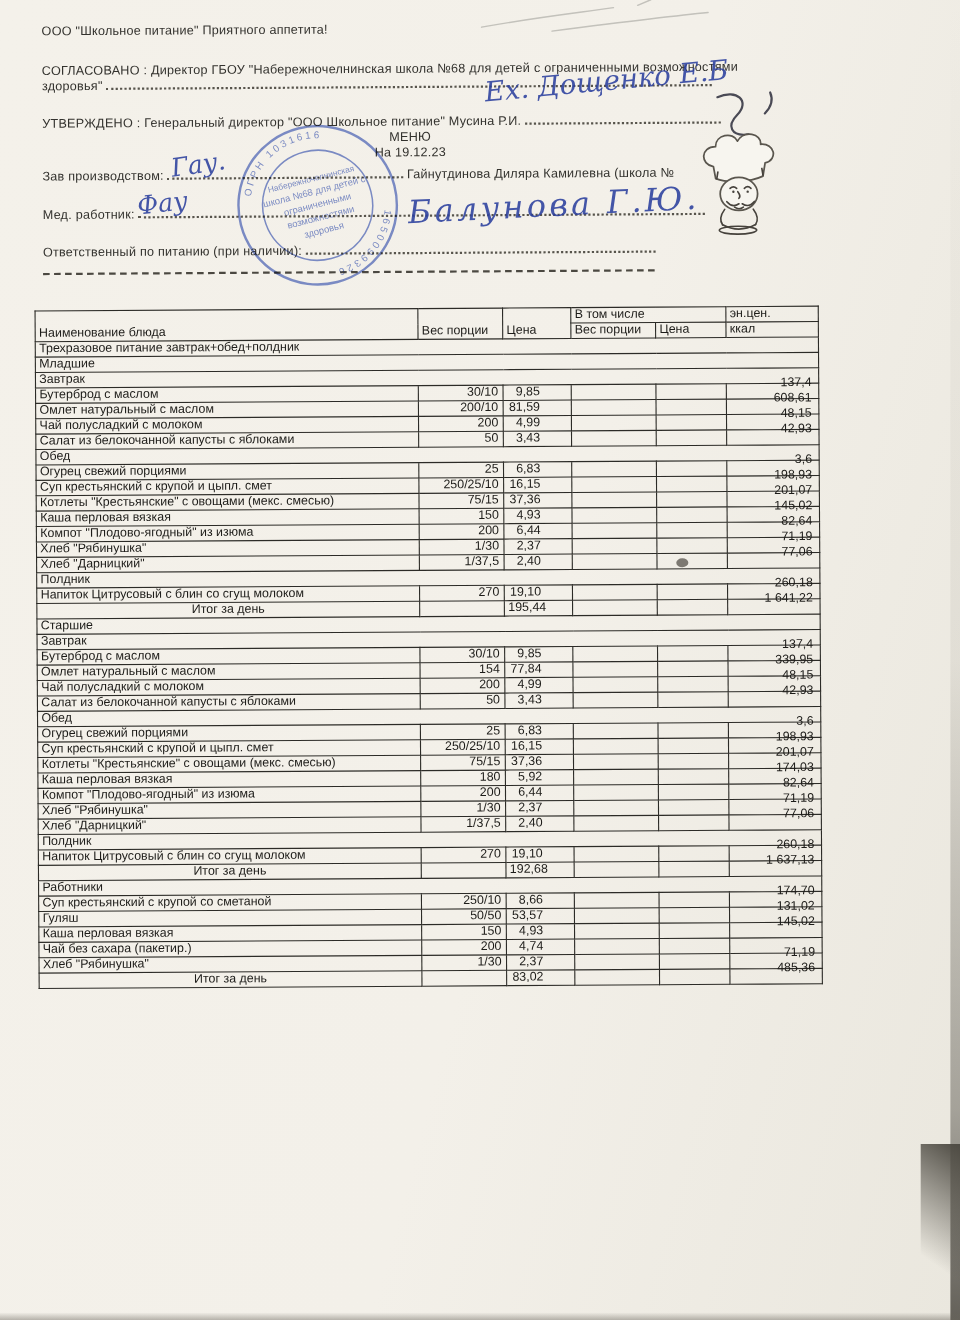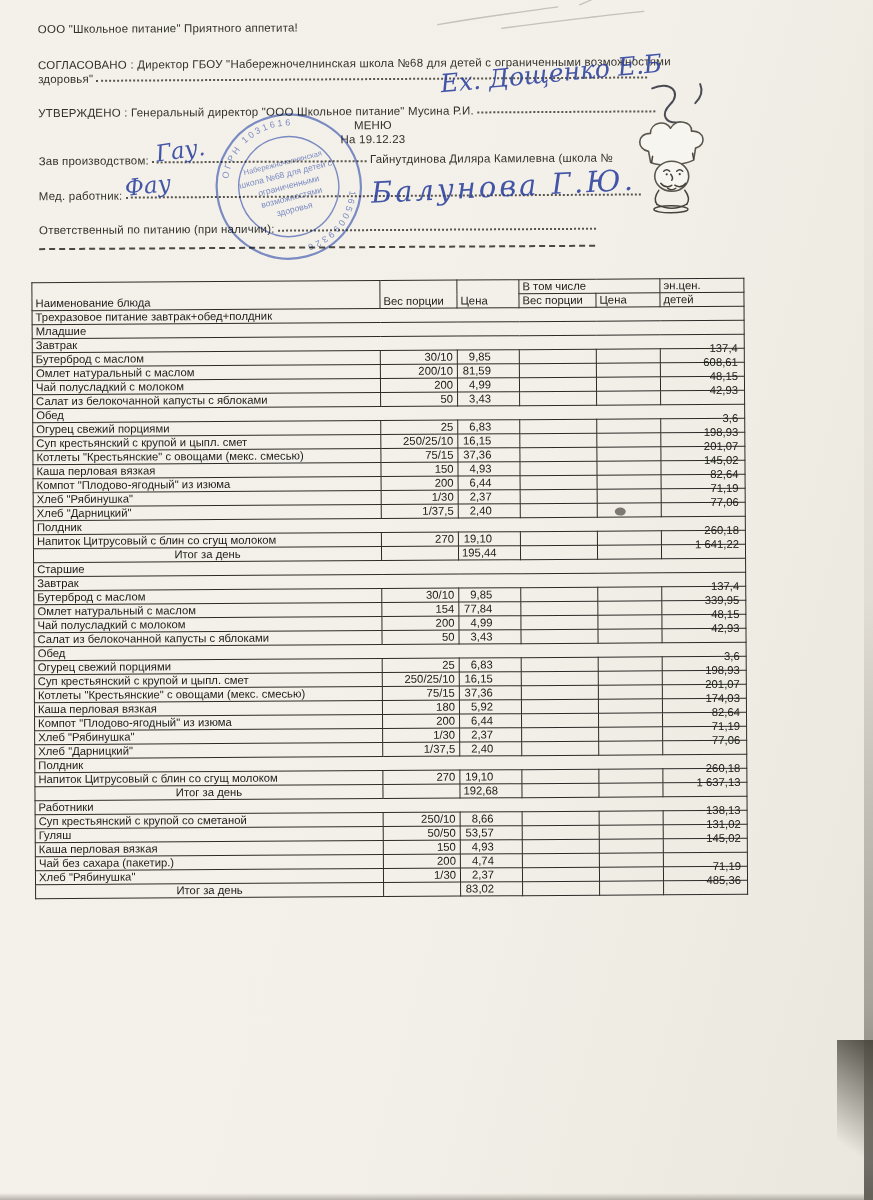--- a/index.html
+++ b/index.html
@@ -170,21 +170,21 @@
         <tr class="h1">
           <th rowspan="2" class="vb">Наименование блюда</th>
           <th rowspan="2" class="vb">Вес порции</th>
           <th rowspan="2" class="vb">Цена</th>
           <th colspan="2">В том числе</th>
           <th>эн.цен.</th>
         </tr>
         <tr>
           <th>Вес порции</th>
           <th>Цена</th>
-          <th>детей</th>
+          <th>ккал</th>
         </tr>
       </thead>
       <tbody>
           <tr>
             <td colspan="6" class="sec">Трехразовое питание завтрак+обед+полдник</td>
           </tr>
           <tr>
             <td colspan="6" class="sec">Младшие</td>
           </tr>
           <tr>
@@ -418,21 +418,21 @@
           </tr>
           <tr>
             <td colspan="6" class="sec">Работники</td>
           </tr>
           <tr>
             <td>Суп крестьянский с крупой со сметаной</td>
             <td class="num">250/10</td>
             <td class="num pr">8,66</td>
             <td class="num"></td>
             <td class="num"></td>
-            <td class="num kc"><span class="kshift">138,13</span></td>
+            <td class="num kc"><span class="kshift">174,70</span></td>
           </tr>
           <tr>
             <td>Гуляш</td>
             <td class="num">50/50</td>
             <td class="num pr">53,57</td>
             <td class="num"></td>
             <td class="num"></td>
             <td class="num kc"><span class="kshift">131,02</span></td>
           </tr>
           <tr>

